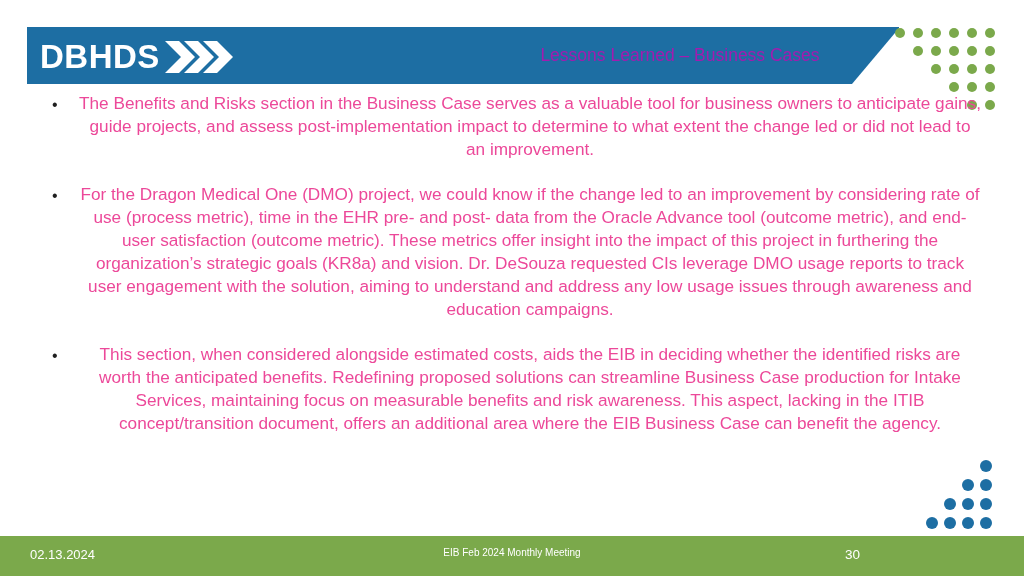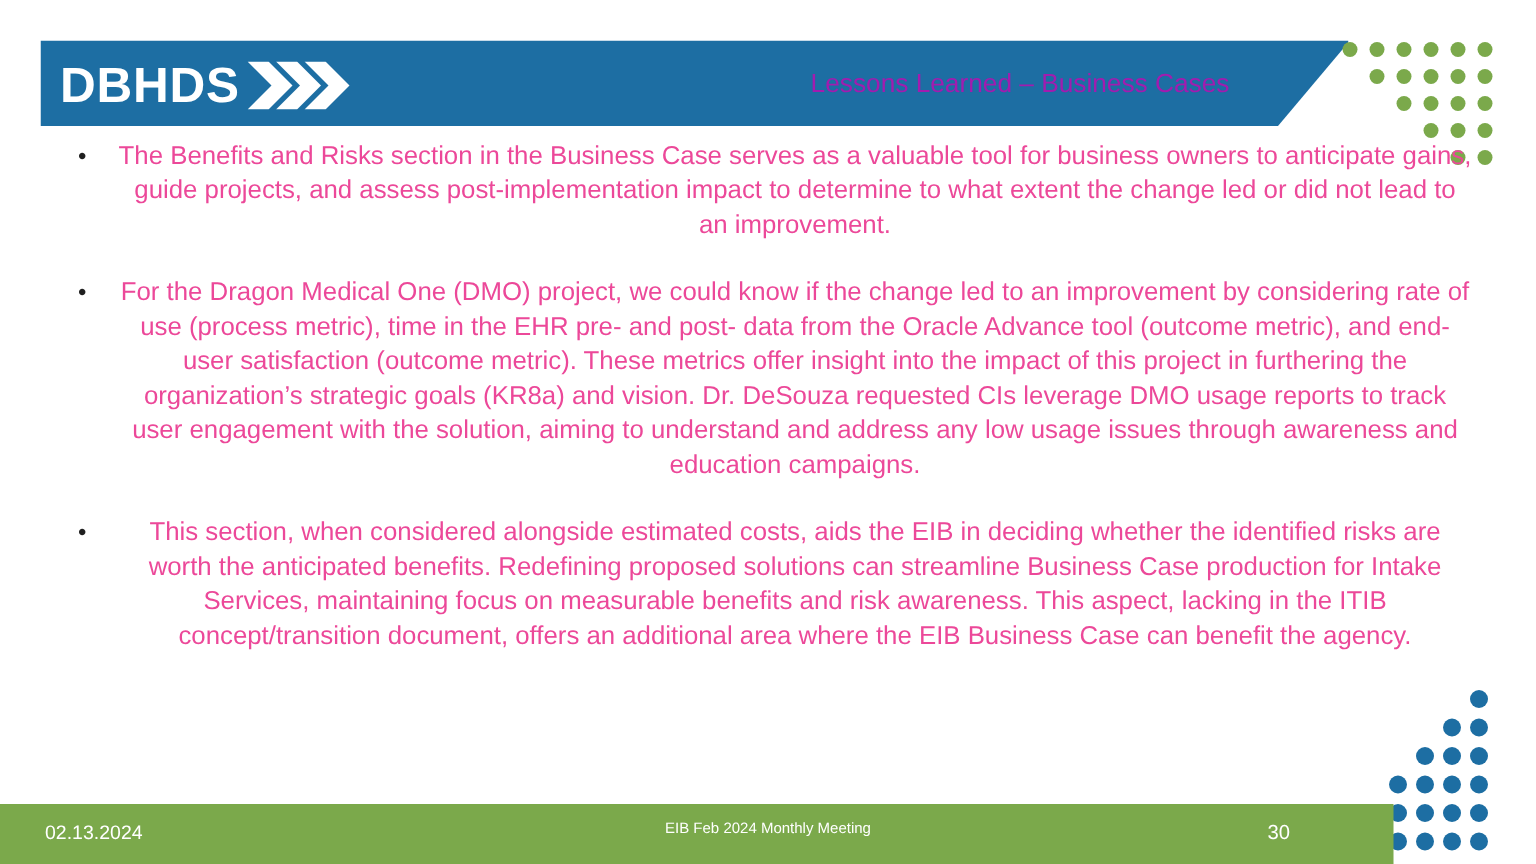--- a/index.html
+++ b/index.html
@@ -120,21 +120,21 @@
     line-height: 23px;
     text-align: center;
   }
   .bullet-row.first .bullet-text { width: 875px; }
 
   
   .footer {
     position: absolute;
     left: 0;
     bottom: 0;
-    width: 929px;
+    width: 1024px;
     height: 40px;
     background: #7ba94b;
   }
   .footer-date {
     position: absolute;
     left: 30px;
     top: 11px;
     color: #ffffff;
     font-size: 13px;
   }

